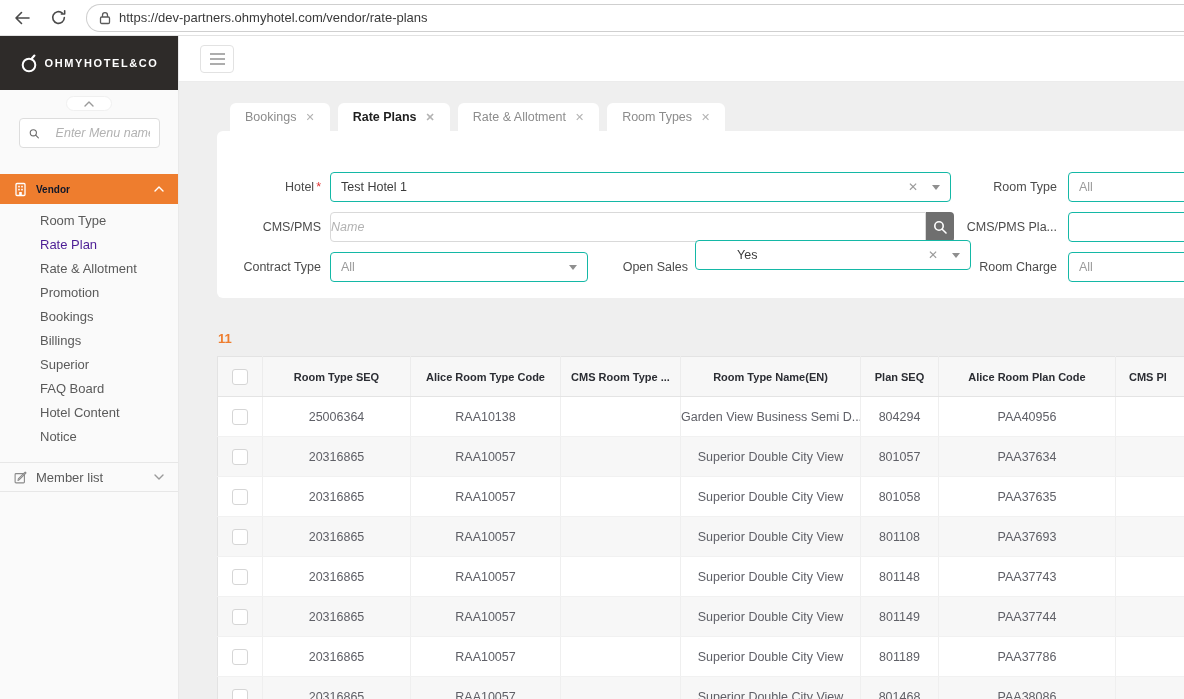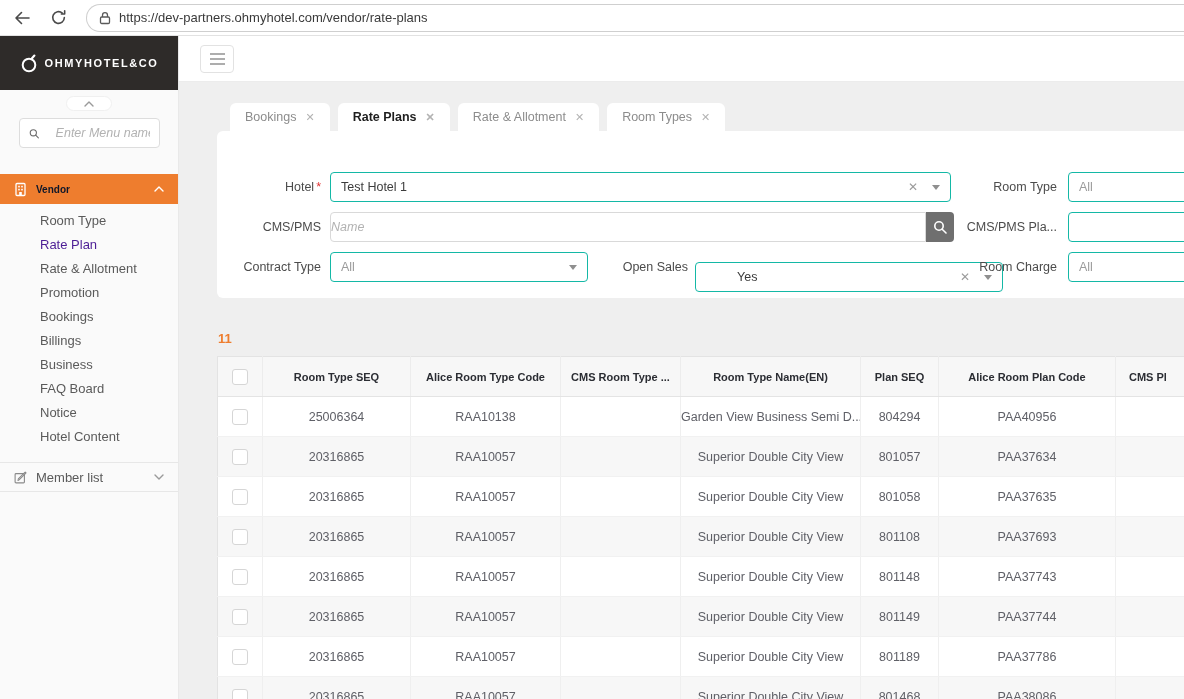--- a/index.html
+++ b/index.html
@@ -128,24 +128,24 @@
           <path d="M1 5l4-4 4 4" fill="none" stroke="#fff" stroke-width="1.4" stroke-linecap="round" stroke-linejoin="round"></path>
         </svg>
     </div>
     <ul class="menu-list">
       <li>Room Type</li>
       <li class="active">Rate Plan</li>
       <li>Rate &amp; Allotment</li>
       <li>Promotion</li>
       <li>Bookings</li>
       <li>Billings</li>
-      <li>Business</li>
+      <li>Superior</li>
       <li>FAQ Board</li>
+      <li>Hotel Content</li>
       <li>Notice</li>
-      <li>Hotel Content</li>
     </ul>
     <div class="member-row">
       <svg width="13" height="13" viewBox="0 0 14 14">
           <rect x="1.2" y="2.8" width="10" height="10" rx="1" fill="none" stroke="#8a8a8a" stroke-width="1.2"></rect>
           <path d="M5.5 9.5l6.5-6.5 1-1-0.9-0.9-1 1-6.5 6.5-0.3 1.6z" fill="none" stroke="#8a8a8a" stroke-width="1.1" stroke-linejoin="round"></path>
         </svg>
       <span class="m-label">Member list</span>
       <svg width="10" height="6" viewBox="0 0 10 6">
           <path d="M1 1l4 4 4-4" fill="none" stroke="#9a9a9a" stroke-width="1.4" stroke-linecap="round" stroke-linejoin="round"></path>
         </svg>
@@ -205,21 +205,21 @@
       <div class="field" style="left:851px; top:81px; width:300px;">
         <span class="val"></span>
       </div>
 
       <div class="f-label" style="left:-6px; top:121px;">Contract Type</div>
       <div class="field" style="left:113px; top:121px; width:258px;">
         <span class="val dim">All</span>
         <span class="caret-down"></span>
       </div>
       <div class="f-label" style="left:361px; top:121px;">Open Sales</div>
-      <div class="field" style="left:478px; top:131px; width:308px;padding-left:41px;">
+      <div class="field" style="left:478px; top:109px; width:276px;padding-left:41px;">
         <span class="val">Yes</span>
         <span class="clear-x">✕</span>
         <span class="caret-down"></span>
       </div>
       <div class="f-label" style="left:730px; top:121px;">Room Charge</div>
       <div class="field" style="left:851px; top:121px; width:300px;">
         <span class="val dim">All</span>
       </div>
     </div>
 

